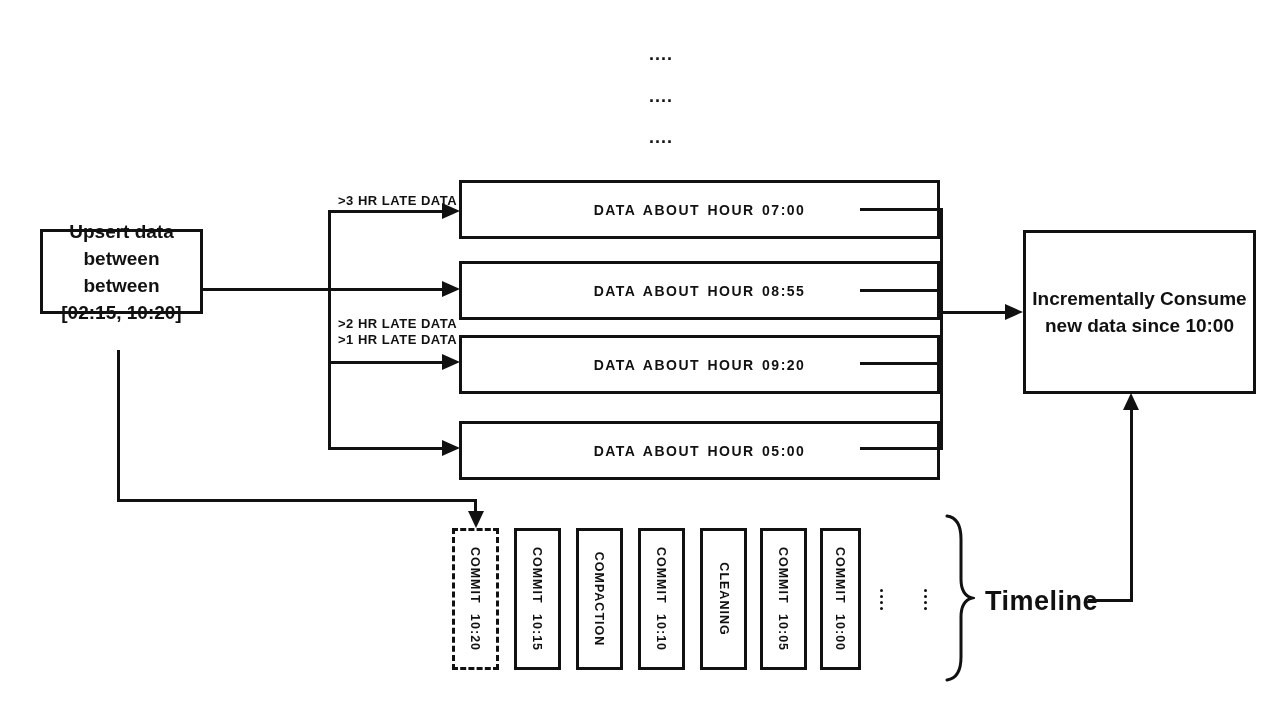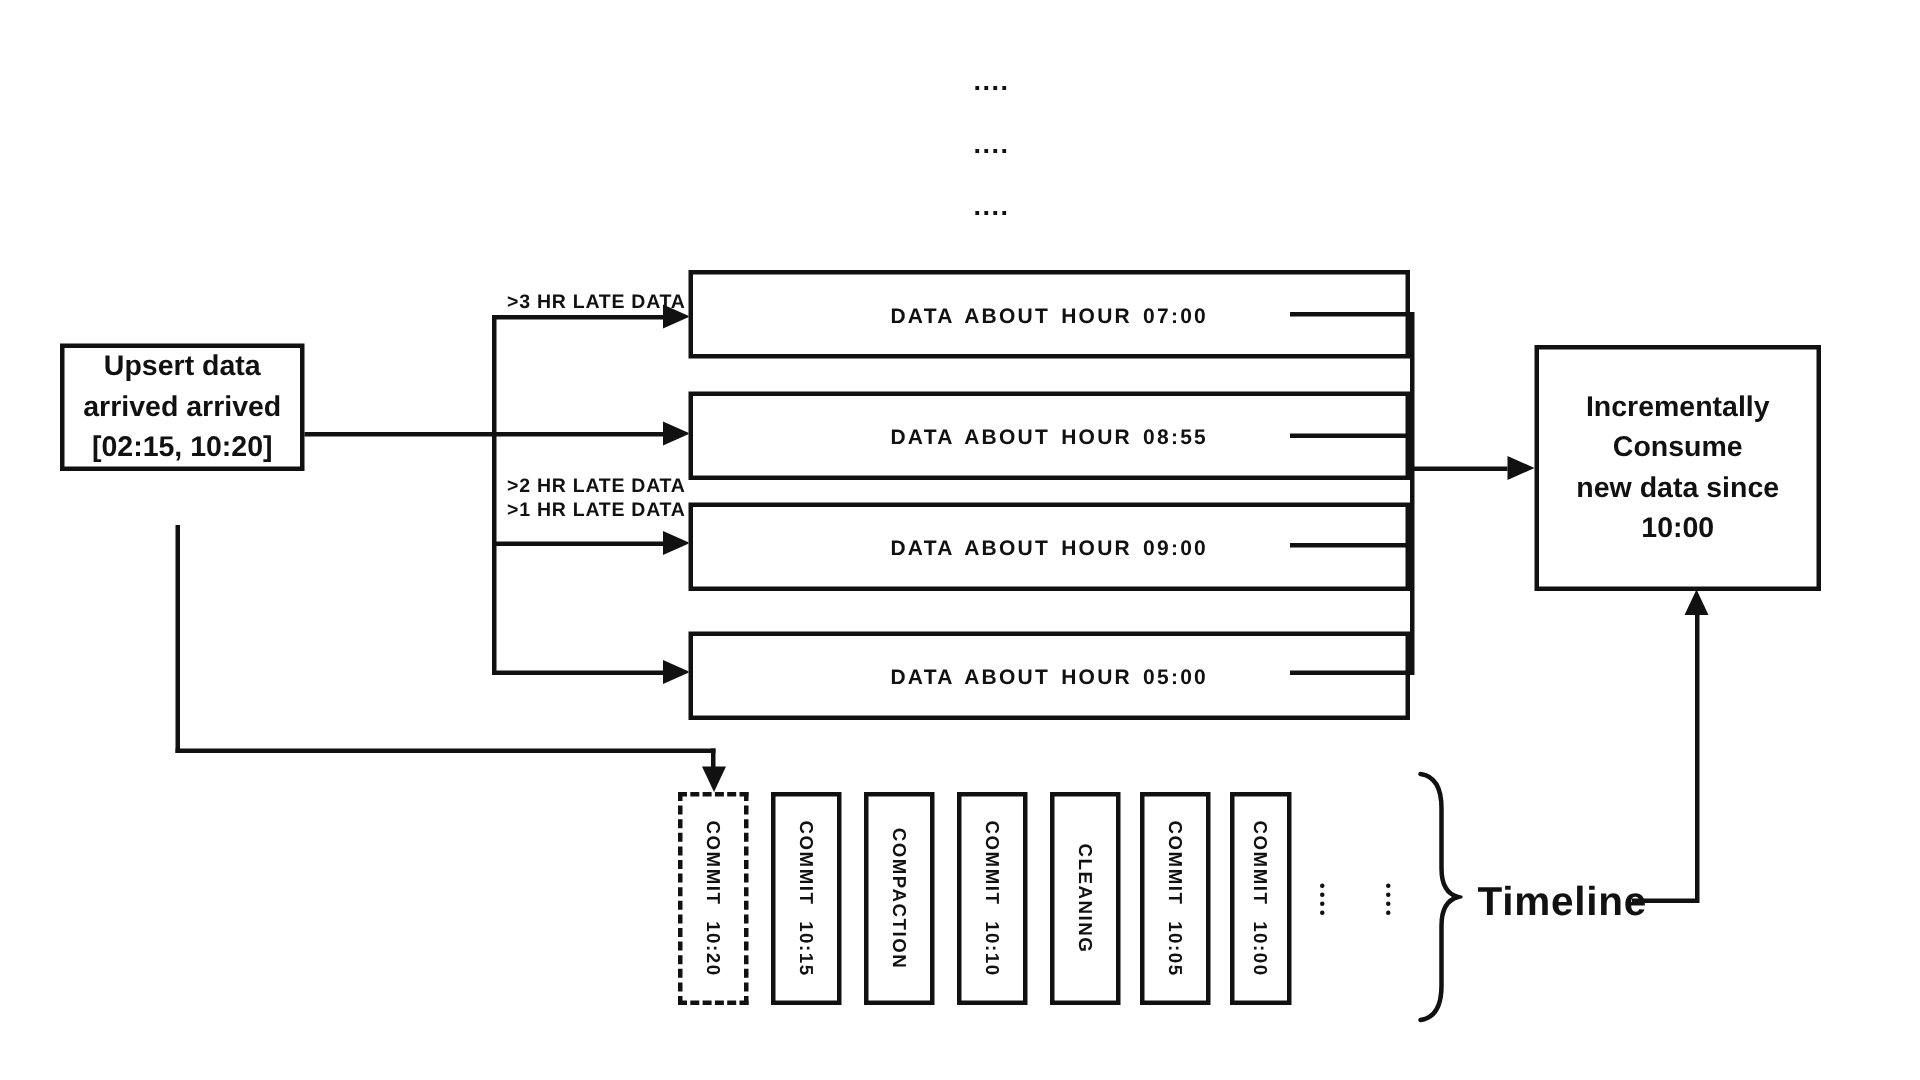--- a/index.html
+++ b/index.html
@@ -18,21 +18,21 @@
     border-top:8px solid transparent; border-bottom:8px solid transparent;
     border-left:18px solid #111; }
   .arr-d { position:absolute; width:0; height:0;
     border-left:8px solid transparent; border-right:8px solid transparent;
     border-top:17px solid #111; }
   .arr-u { position:absolute; width:0; height:0;
     border-left:8px solid transparent; border-right:8px solid transparent;
     border-bottom:17px solid #111; }
   .upsert-box { left:40px; top:229px; width:163px; height:85px;
     font-size:19px; line-height:27px; font-weight:bold; }
-  .consume-box { left:1023px; top:230px; width:191px; height:164px;
+  .consume-box { left:1023px; top:230px; width:233px; height:164px;
     font-size:19px; line-height:27px; font-weight:bold; }
   .dbox { left:459px; width:481px; height:59px;
     font-size:14px; font-weight:bold; letter-spacing:1.5px; word-spacing:2px; }
   .blabel { position:absolute; font-size:13px; font-weight:bold;
     letter-spacing:0.5px; white-space:nowrap; }
   .tbox { top:528px; width:47px; height:142px; }
   .tbox.dashed { border-style:dashed; }
   .vtext { transform:rotate(90deg); white-space:nowrap;
     font-size:12.5px; font-weight:bold; letter-spacing:1px; word-spacing:6px; }
   .dots-row { position:absolute; font-size:18px; font-weight:bold;
@@ -47,21 +47,21 @@
 <body>
 
 <div class="canvas">
 
   <div class="dots-row" style="left:649px; top:45px;">....</div>
   <div class="dots-row" style="left:649px; top:87px;">....</div>
   <div class="dots-row" style="left:649px; top:128px;">....</div>
 
   <div class="box upsert-box">
     <div>Upsert data</div>
-    <div>arrived arrived</div>
+    <div>between between</div>
     <div>[02:15, 10:20]</div>
   </div>
 
   <div class="hline" style="left:203px; top:288px; width:127px; height:3px;"></div>
 
   <div class="vline" style="left:328px; top:210px; width:3px; height:240px;"></div>
 
   <div class="hline" style="left:330px; top:210px; width:114px; height:3px;"></div>
   <div class="arr-r" style="left:442px; top:203px;"></div>
 
@@ -78,21 +78,21 @@
   <div class="blabel" style="left:338px; top:272px;margin-top:44px;">&gt;2 HR LATE DATA</div>
   <div class="blabel" style="left:338px; top:332px;">&gt;1 HR LATE DATA</div>
 
   <div class="box dbox" style="top:180px;">
     <div>DATA ABOUT HOUR 07:00</div>
   </div>
   <div class="box dbox" style="top:261px;">
     <div>DATA ABOUT HOUR 08:55</div>
   </div>
   <div class="box dbox" style="top:335px;">
-    <div>DATA ABOUT HOUR 09:00</div>
+    <div>DATA ABOUT HOUR 09:20</div>
   </div>
   <div class="box dbox" style="top:421px;">
     <div>DATA ABOUT HOUR 05:00</div>
   </div>
 
   <div class="hline" style="left:860px; top:208px; width:82px; height:3px;"></div>
   <div class="hline" style="left:860px; top:289px; width:82px; height:3px;"></div>
   <div class="hline" style="left:860px; top:362px; width:82px; height:3px;"></div>
   <div class="hline" style="left:860px; top:447px; width:82px; height:3px;"></div>
   <div class="vline" style="left:940px; top:208px; width:3px; height:242px;"></div>

